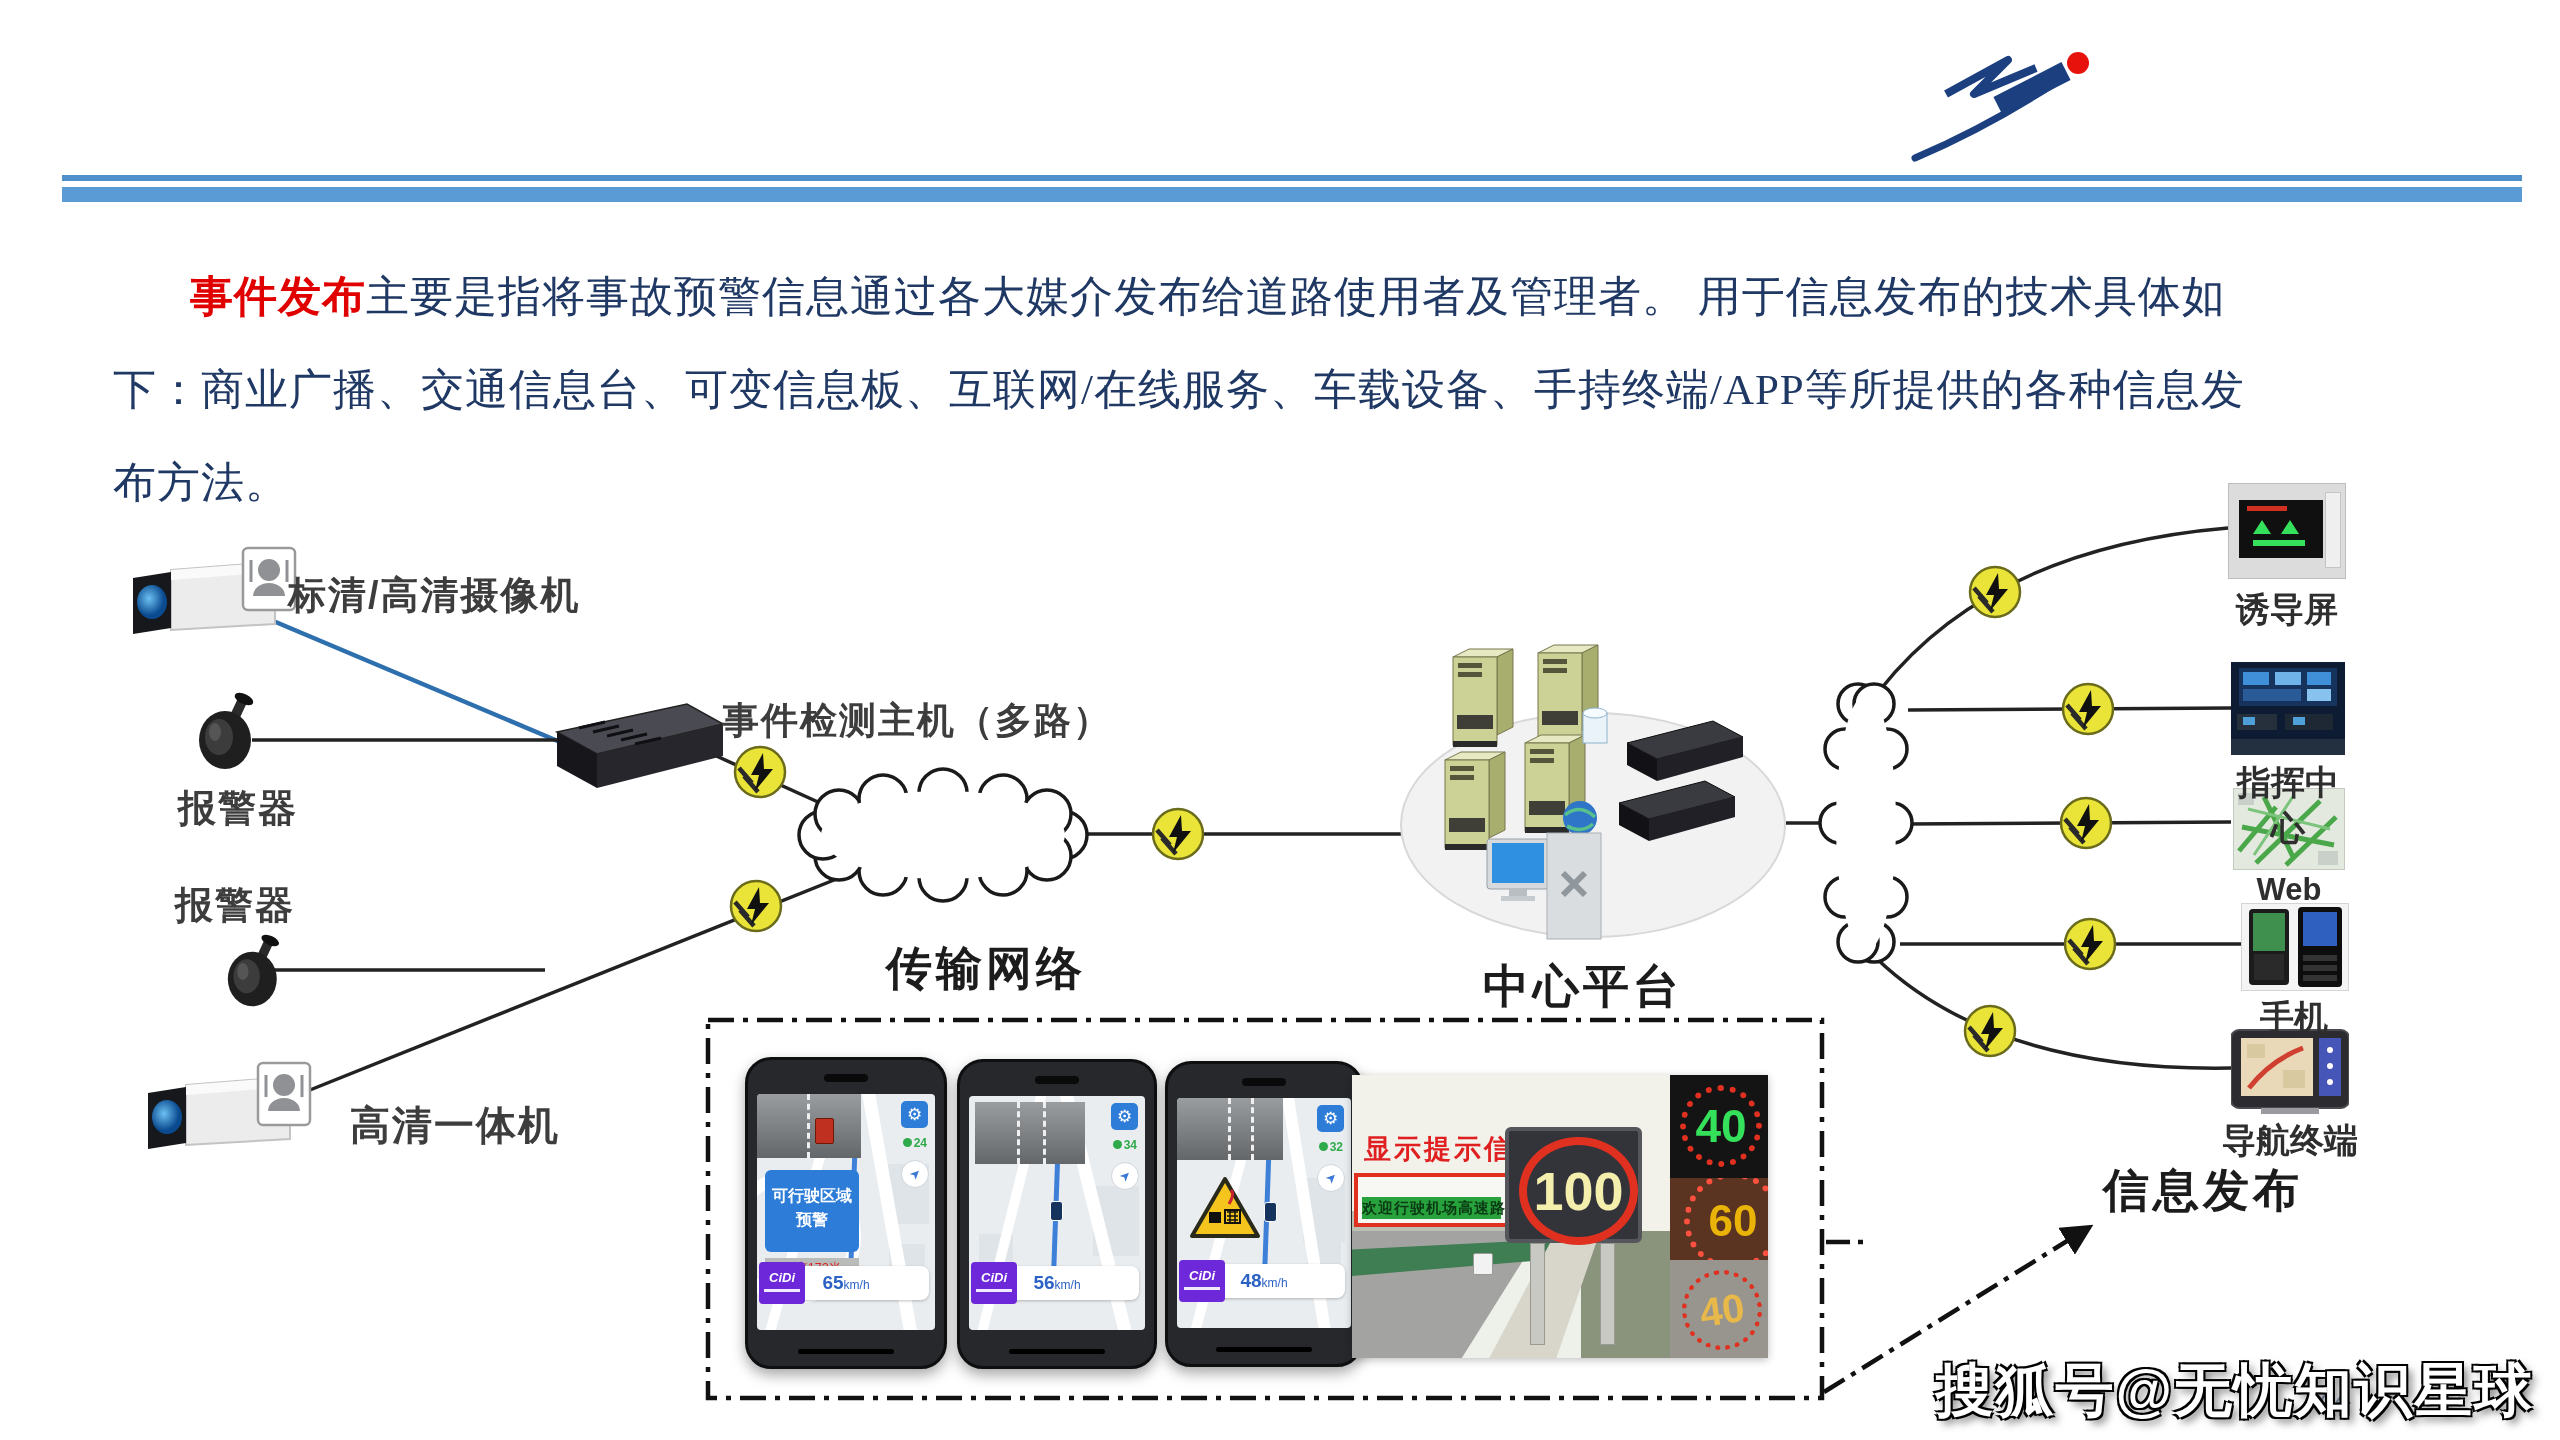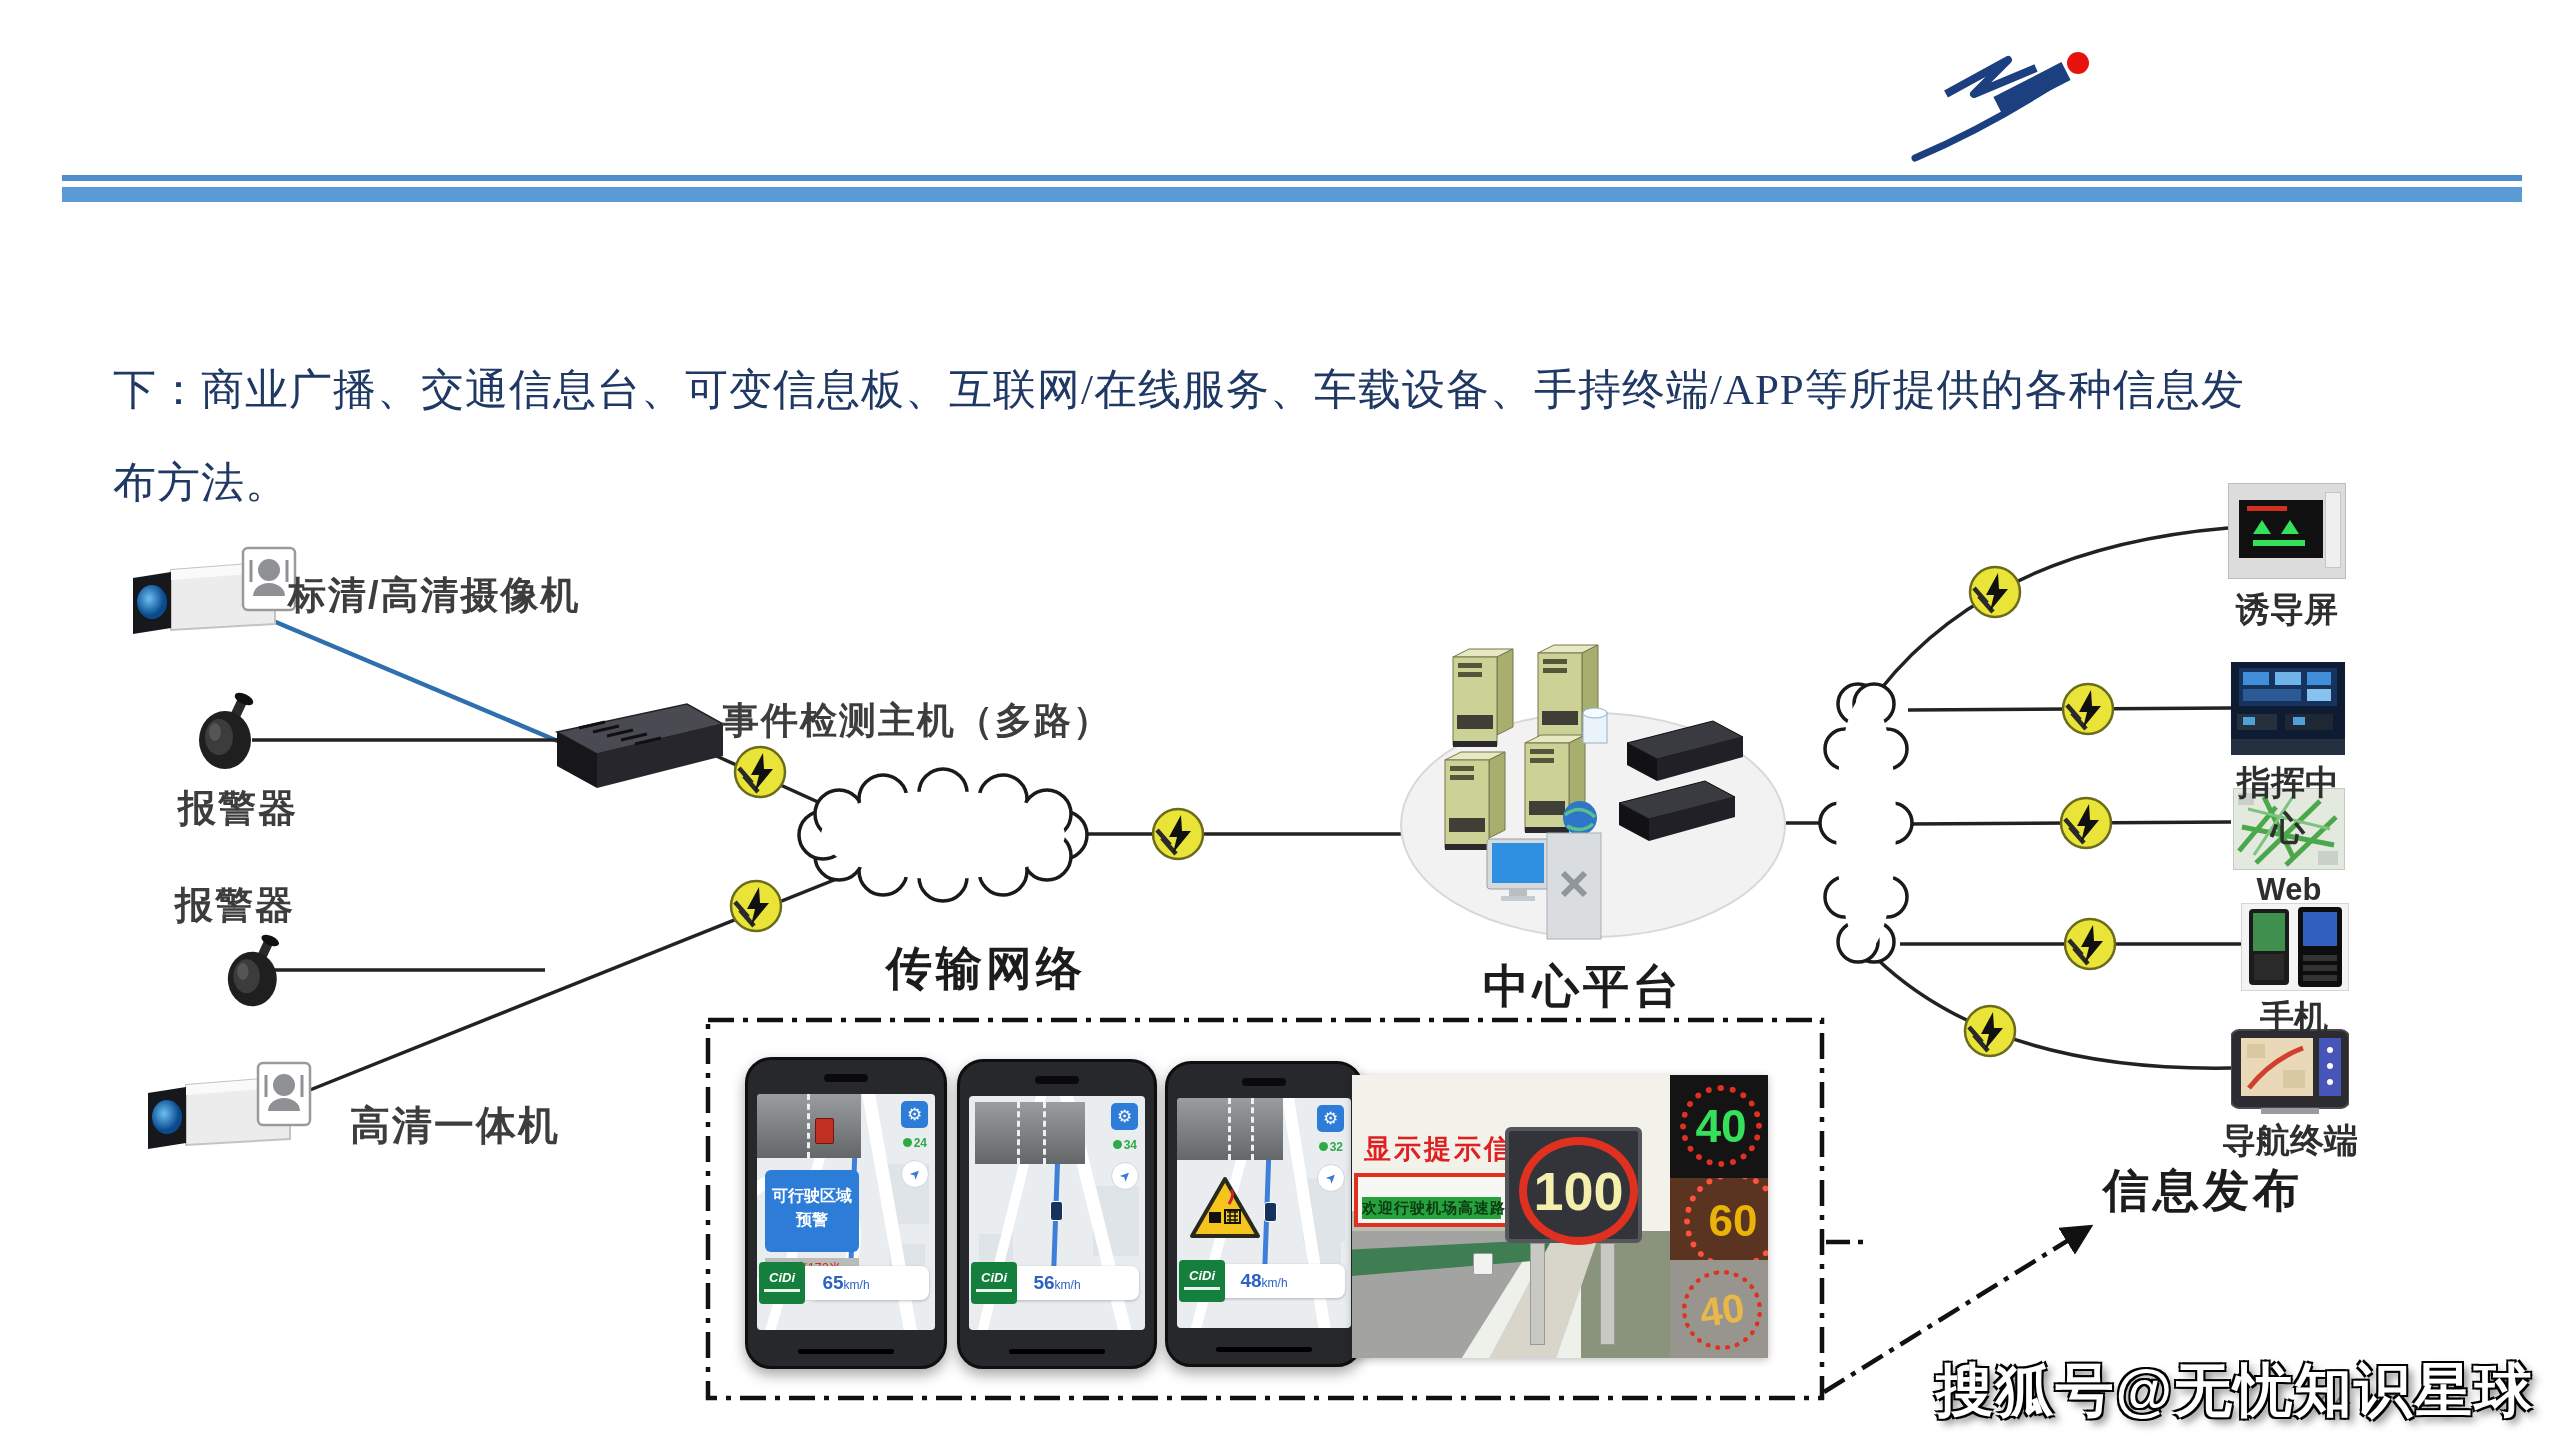--- a/index.html
+++ b/index.html
@@ -48,21 +48,21 @@
   .routeln{position:absolute;left:52%;top:58px;bottom:44px;width:5px;background:#3e7fd8;border-radius:3px;transform:rotate(2deg);}
   .car{position:absolute;left:50%;top:45%;width:11px;height:18px;background:#16335e;border:1px solid #fff;border-radius:3px;}
   .alertbox{position:absolute;left:8px;top:76px;width:94px;height:82px;background:#2C7CD8;border-radius:6px;color:#fff;
             font-size:16px;font-weight:bold;text-align:center;padding-top:14px;line-height:24px;box-sizing:border-box;}
   .distbar{position:absolute;left:8px;top:164px;width:94px;height:20px;background:#b9bcb9;color:#e02020;
            font-size:12.5px;text-align:center;line-height:20px;}
   .speedbar{position:absolute;left:6px;right:6px;bottom:30px;height:34px;background:#fff;border-radius:8px;
             box-shadow:0 1px 3px rgba(0,0,0,.25);text-align:center;line-height:34px;color:#2b62c4;}
   .speedbar .num{font-size:19px;font-weight:bold;}
   .speedbar .unit{font-size:12px;}
-  .cidi{position:absolute;left:2px;bottom:26px;width:46px;height:42px;background:#15803d;border-radius:4px;z-index:2;
+  .cidi{position:absolute;left:2px;bottom:26px;width:46px;height:42px;background:#6d28d9;border-radius:4px;z-index:2;
         color:#fff;font-size:13px;font-weight:bold;font-style:italic;text-align:center;padding-top:8px;box-sizing:border-box;}
   .cidi .strip{width:80%;height:3px;background:rgba(255,255,255,.9);margin:4px auto 0;}
 
   
   #hwy{left:1352px;top:1075px;width:416px;height:283px;background:#eef0ea;overflow:hidden;box-shadow:0 2px 8px rgba(0,0,0,.25);}
   .sky{position:absolute;left:0;top:0;right:0;height:56%;background:#f2f1ea;}
   .treeline{position:absolute;left:0;top:48%;width:60%;height:9%;background:#bcc0b3;}
   .roadsur{position:absolute;left:0;top:55%;width:48%;height:45%;background:#a3a3a1;clip-path:polygon(0 0,95% 0,55% 100%,0 100%);}
   .rail{position:absolute;left:0;top:58%;width:50%;height:13%;background:#3f7d52;clip-path:polygon(0 28%,100% 0,96% 55%,0 100%);}
   .shoulder{position:absolute;left:33%;top:58%;width:26%;height:42%;background:#d8d6cb;clip-path:polygon(58% 0,100% 0,62% 100%,0 100%);}
@@ -164,20 +164,23 @@
 
   <svg class="abs" style="left:1890px;top:30px;z-index:3;" width="240" height="135" viewBox="0 0 240 135">
     <path d="M25,128 Q95,98 162,55" stroke="#1B3F7F" stroke-width="7" fill="none" stroke-linecap="round"></path>
     <path d="M108,76 L176,41" stroke="#1B3F7F" stroke-width="20"></path>
     <path d="M56,64 L118,30 L84,64 L146,38" stroke="#1B3F7F" stroke-width="8" fill="none" stroke-linejoin="round"></path>
     <circle cx="188" cy="33" r="11" fill="#E8120C"></circle>
   </svg>
   <div class="abs" id="sep-thin"></div>
   <div class="abs" id="sep-thick"></div>
 
+  <div class="abs para" id="p-line1" style="z-index:3;">
+    <span class="hl">事件发布</span><span>主要是指将事故预警信息通过各大媒介发布给道路使用者及管理者。 用于信息发布的技术具体如</span>
+  </div>
   <div class="abs para" id="p-line2" style="z-index:3;">下：商业广播、交通信息台、可变信息板、互联网/在线服务、车载设备、手持终端/APP等所提供的各种信息发</div>
   <div class="abs para" id="p-line3" style="z-index:3;">布方法。</div>
 
   <svg class="abs" style="left:125px;top:540px;z-index:2;" width="180" height="115" viewBox="0 0 180 115">
     <defs>
         <radialGradient id="lens1" cx="40%" cy="40%">
           <stop offset="0%" stop-color="#6cc0f2"></stop>
           <stop offset="100%" stop-color="#0a4a8f"></stop>
         </radialGradient>
       </defs>

